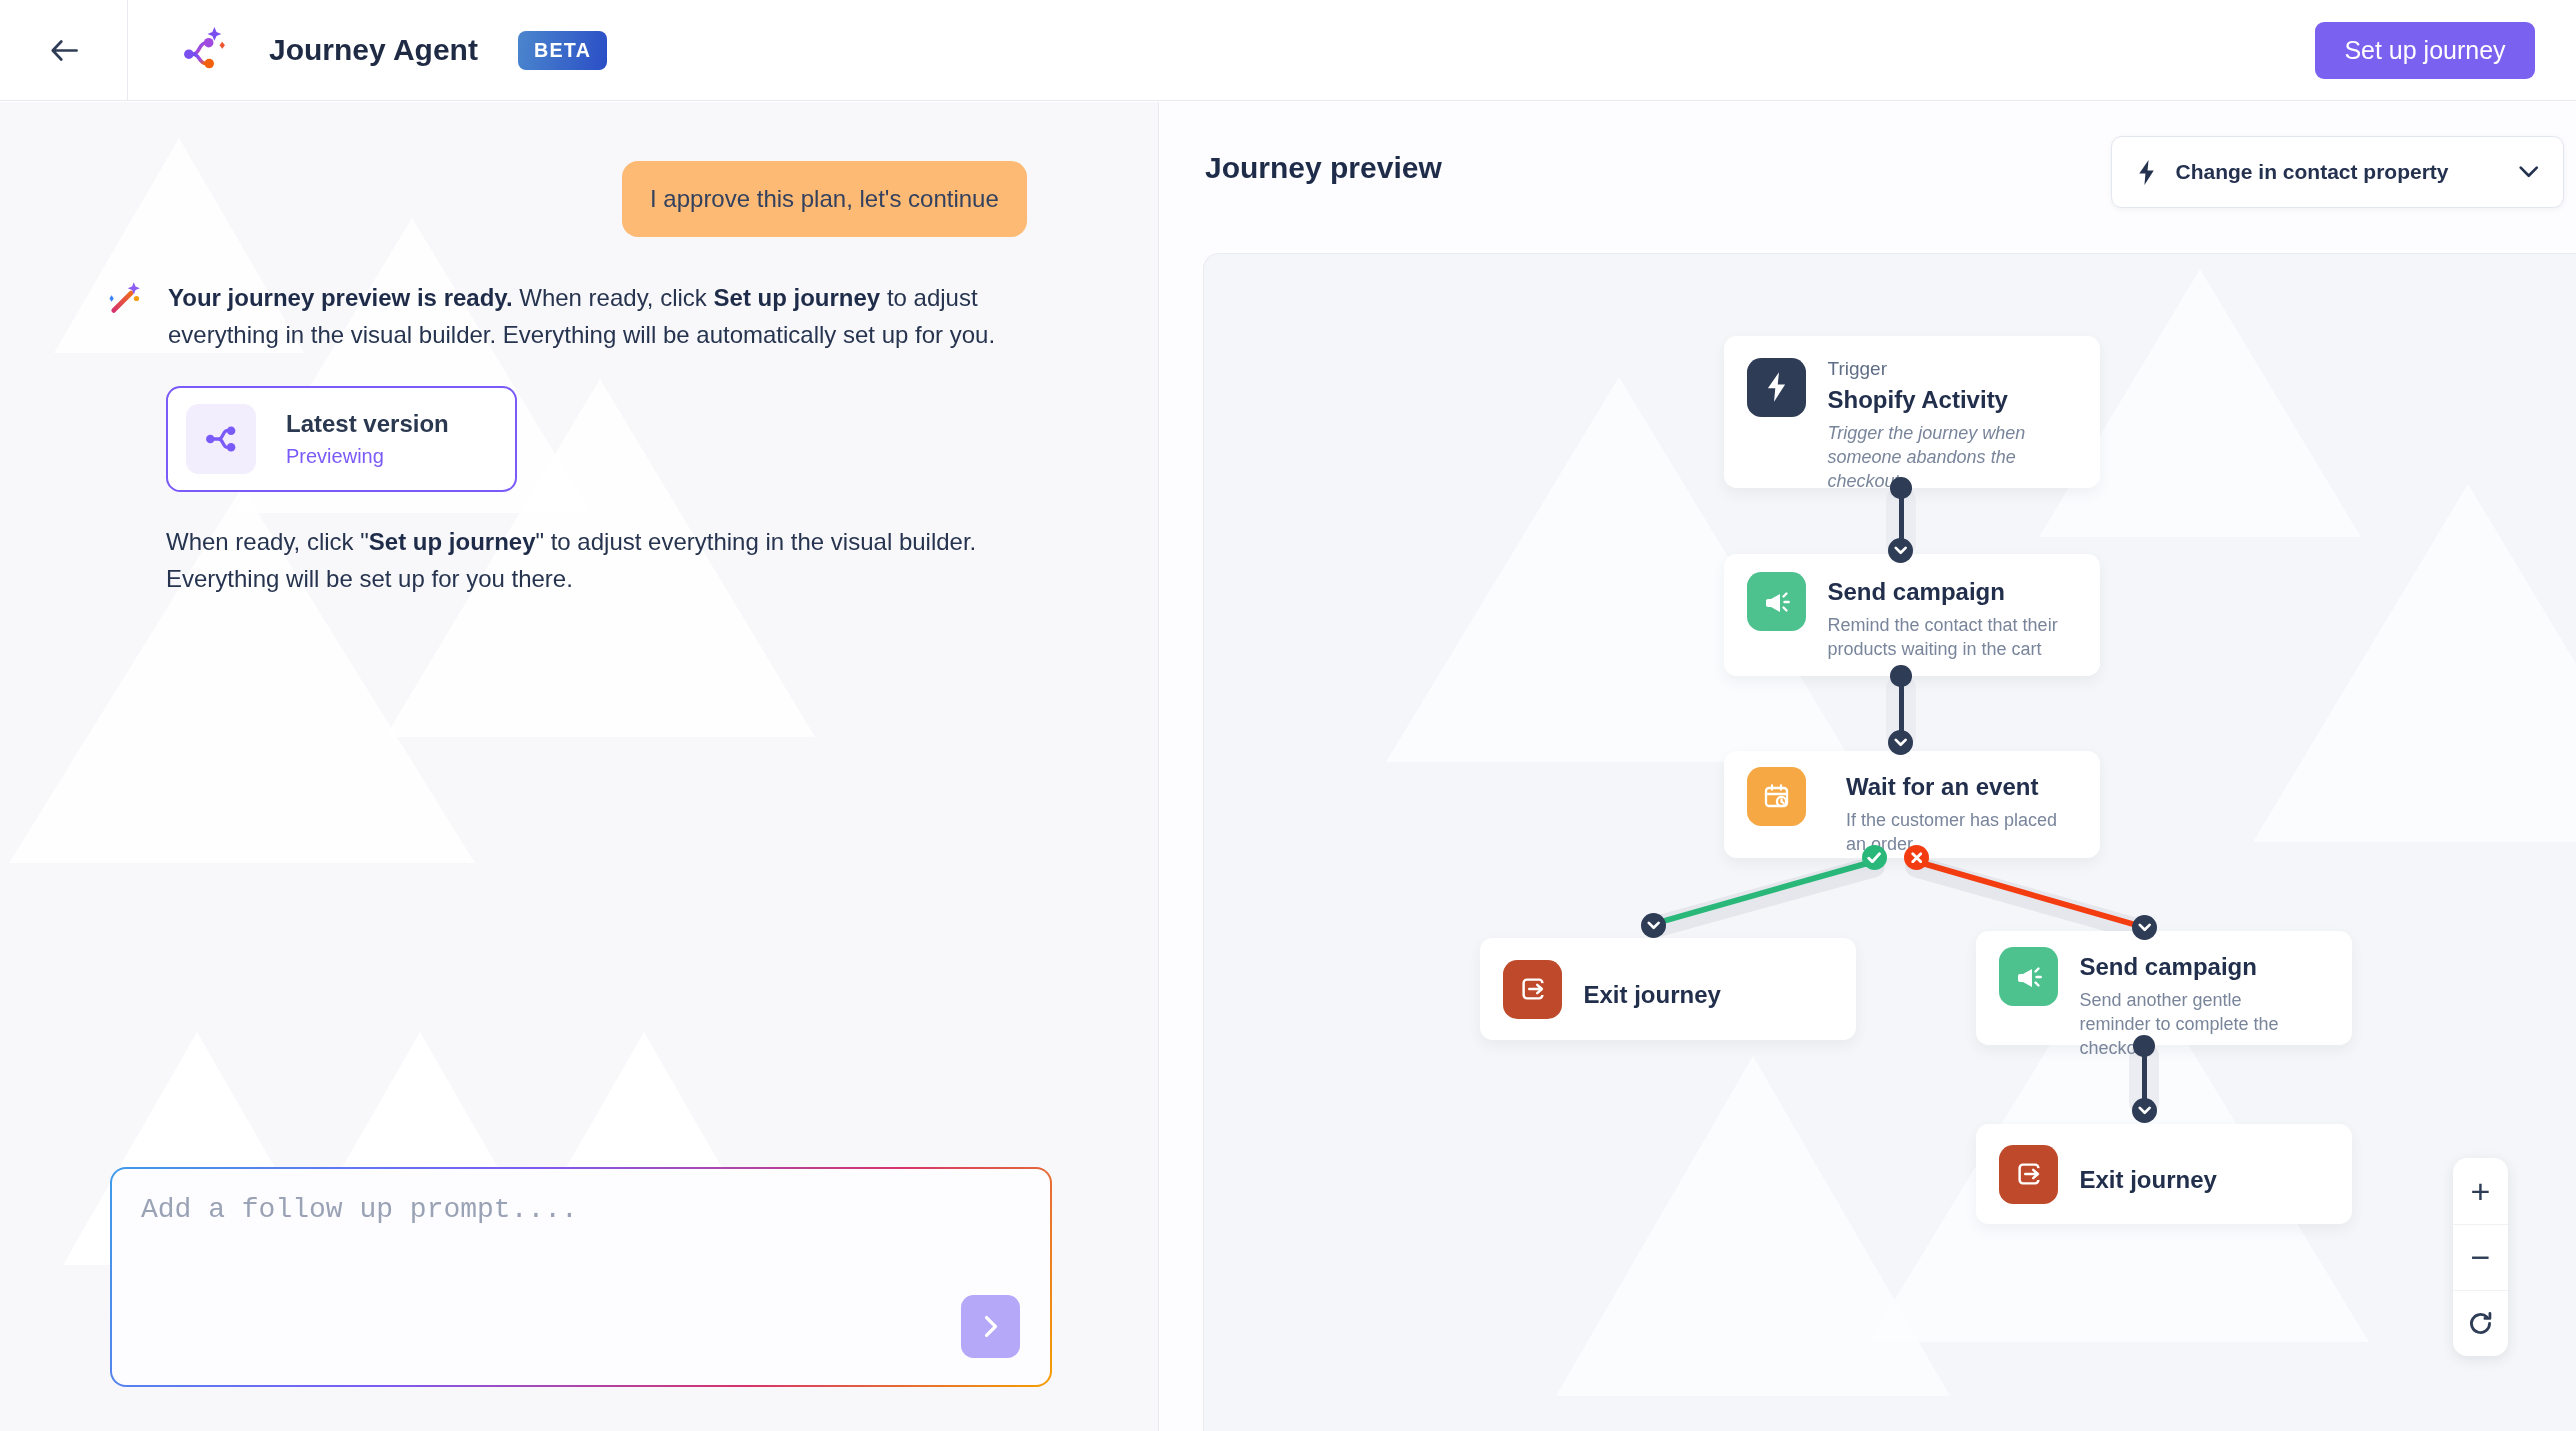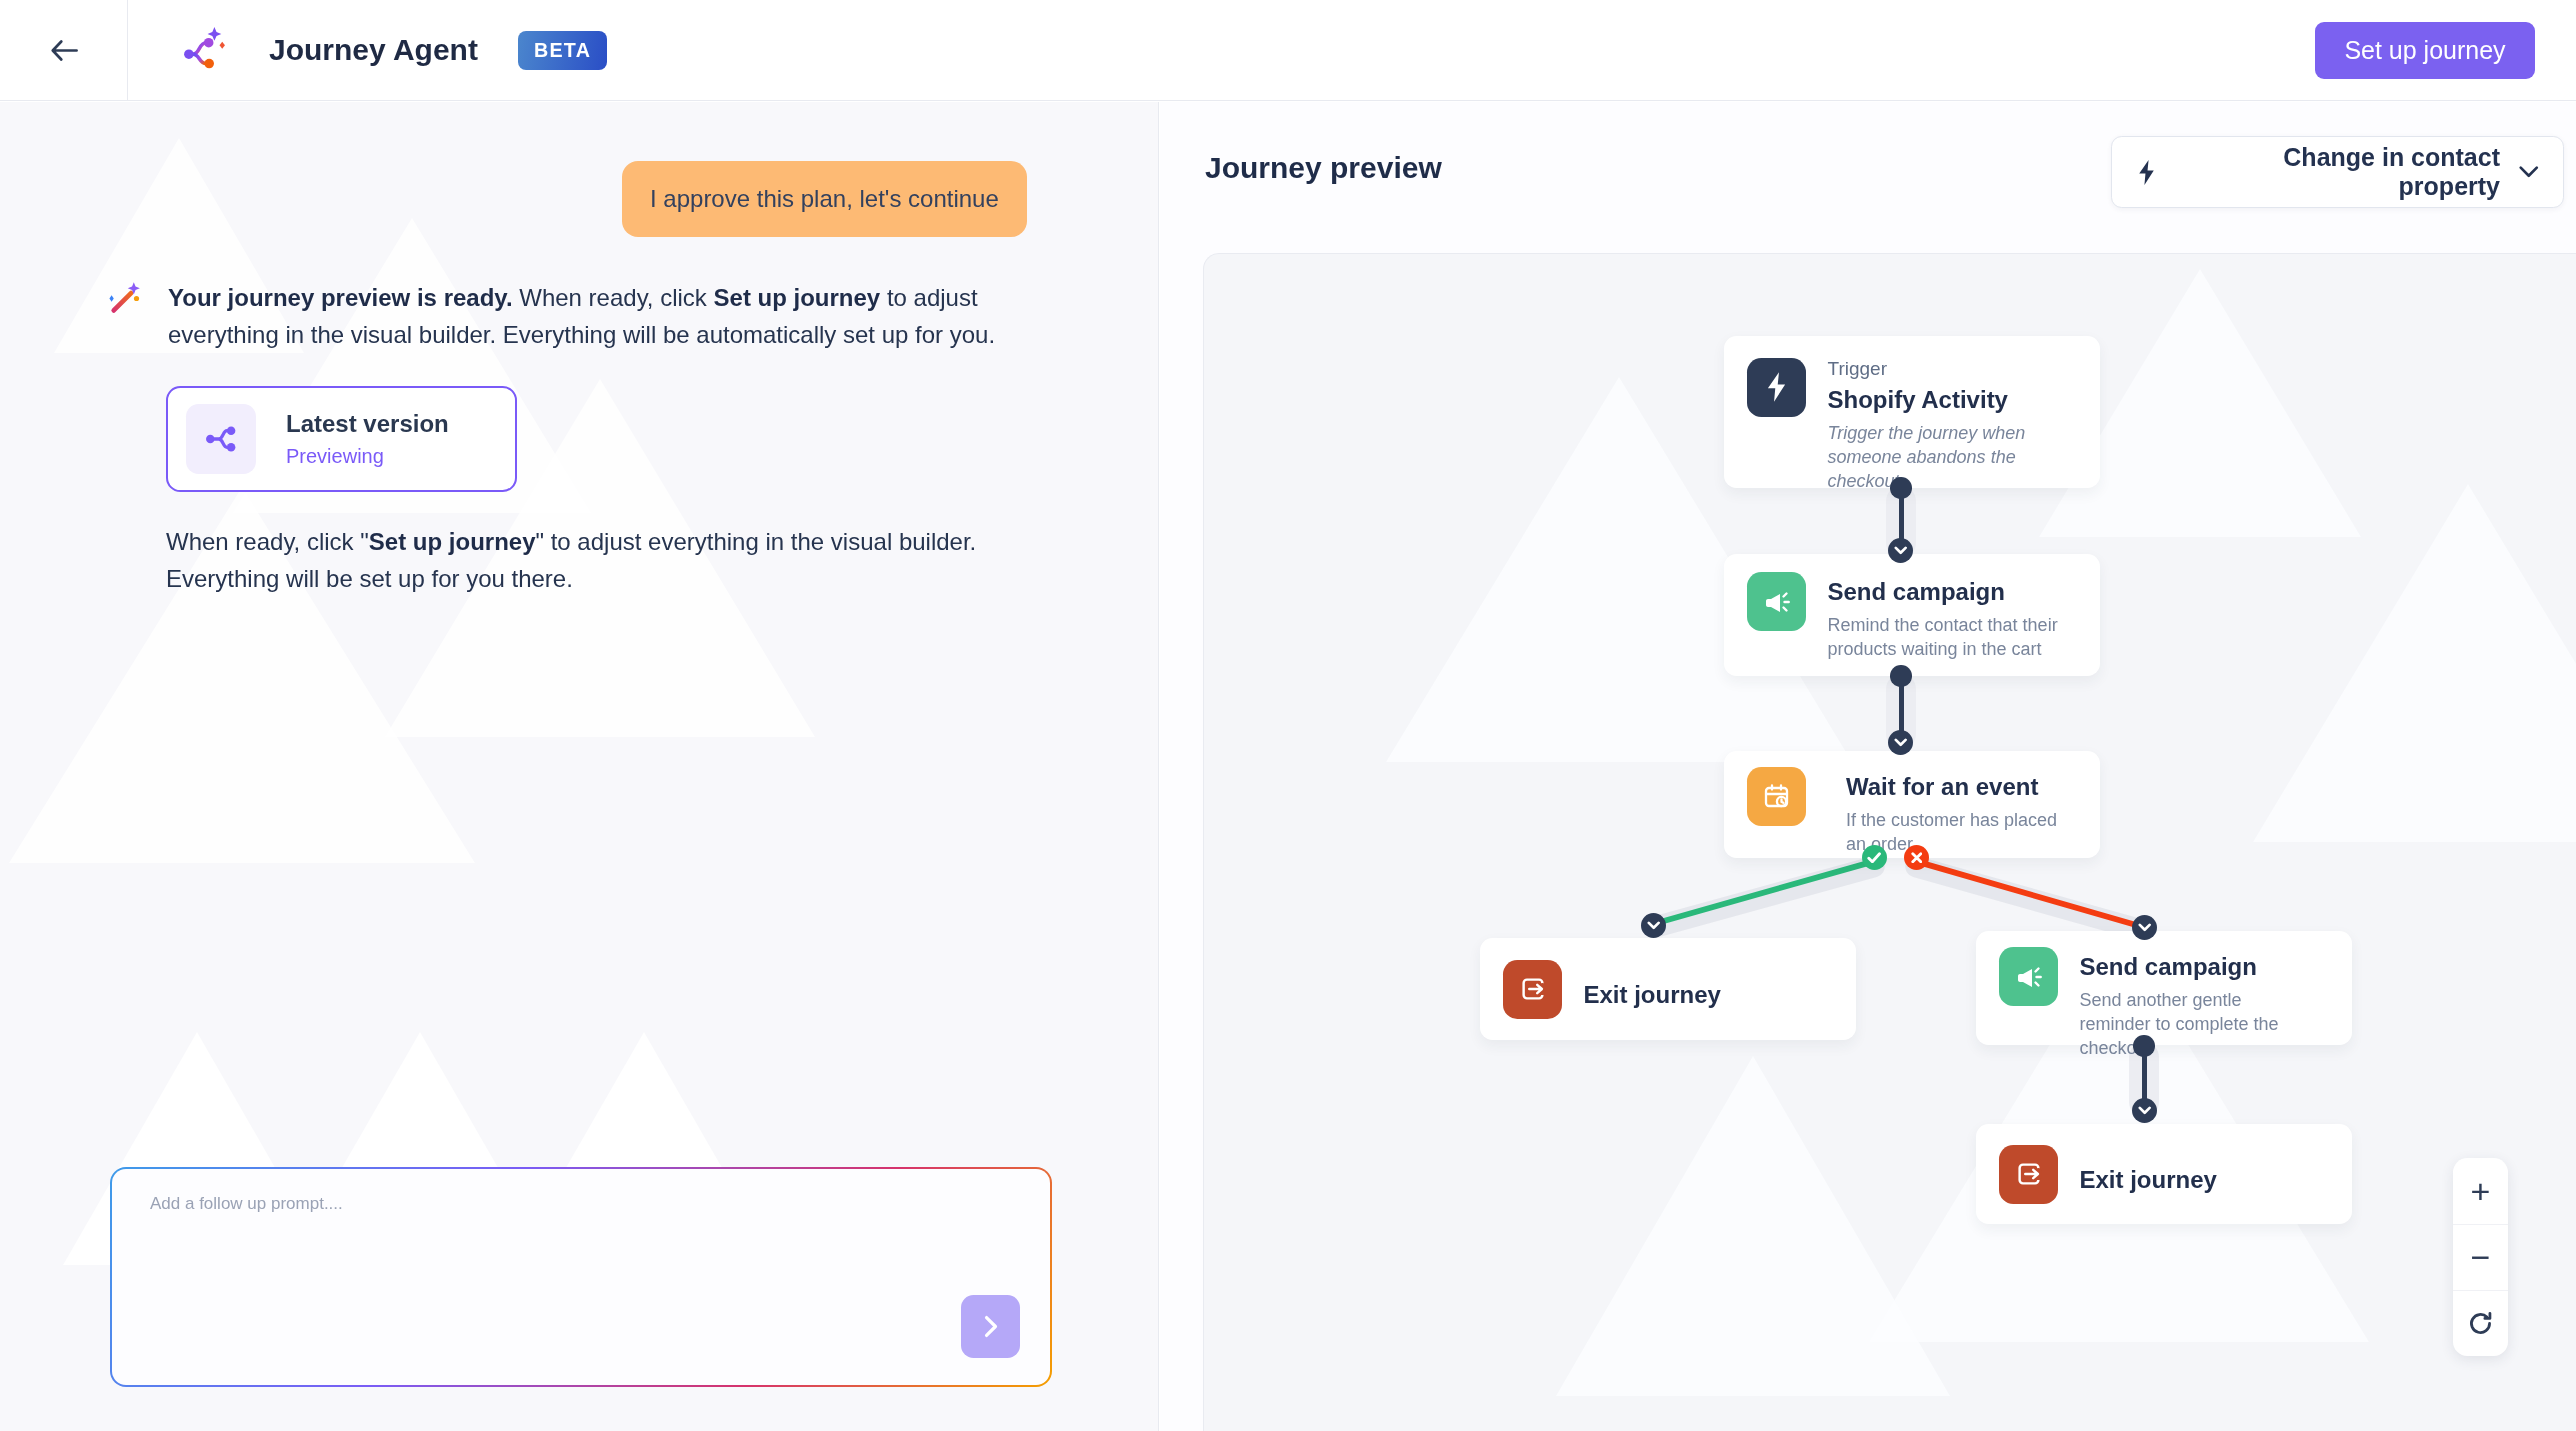--- a/index.html
+++ b/index.html
@@ -33,33 +33,33 @@
             align-items:center;justify-content:center;}
   .ver-title{font-size:24px;font-weight:bold;color:#2a3850;}
   .ver-status{font-size:20px;color:#7a5af8;margin-top:6.3px;}
   .follow-text{position:absolute;left:166px;top:421px;width:886px;font-size:24px;line-height:37px;
                color:#26344f;z-index:2;}
   .prompt-box{position:absolute;left:110px;top:1065px;width:942px;height:220px;border-radius:16px;
               border:2.7px solid transparent;box-sizing:border-box;z-index:2;
               background:linear-gradient(#fdfdff,#fdfdff) padding-box,
                          linear-gradient(125deg,#3e9be9 0%,#7a5cf5 38%,#d6336c 72%,#f59f00 100%) border-box;}
   .prompt-input{position:absolute;left:0;top:0;width:100%;height:100%;border:none;outline:none;
-                resize:none;background:transparent;font-family:Liberation Sans, sans-serif;
-                font-size:17px;color:#33415e;padding:25px 38px;box-sizing:border-box;}
+                resize:none;background:transparent;font-family:Liberation Mono, monospace;
+                font-size:28px;color:#33415e;padding:25px 29px;box-sizing:border-box;}
   .prompt-input::placeholder{color:#9aa2b5;}
   .send-btn{position:absolute;right:30px;bottom:27px;width:59px;height:63px;border-radius:12.5px;
             background:#b5a8f8;display:flex;align-items:center;justify-content:center;
             cursor:pointer;border:none;}
   
   .preview{position:absolute;left:1160px;top:102px;width:1416px;height:1329px;background:#fdfdff;}
   .pv-title{position:absolute;left:45px;top:49px;font-size:30px;font-weight:bold;color:#1f2c49;}
   .dropdown{position:absolute;right:12.5px;top:34px;width:453px;height:72px;background:#fff;
             border:1.8px solid #e2e6ee;border-radius:10.7px;box-shadow:0 1.8px 5.4px rgba(30,40,70,.05);
             display:flex;align-items:center;gap:18px;padding:0 23px;box-sizing:border-box;cursor:pointer;}
-  .dd-label{font-size:25px;font-weight:bold;color:#243250;flex:1;text-align:right;}
+  .dd-label{font-size:21px;font-weight:bold;color:#243250;flex:1;text-align:left;}
   .canvas{position:absolute;left:43px;top:151px;right:0;bottom:0;background:#f5f6f9;
           border-top:1.8px solid #e9ebf1;border-left:1.8px solid #e9ebf1;border-top-left-radius:16px;
           overflow:hidden;}
   
   .flow{position:absolute;left:-1160px;top:-253px;width:2576px;height:1431px;}
   .node{position:absolute;background:#fff;border-radius:12.5px;
         box-shadow:0 5.4px 14.3px rgba(35,45,75,.06);display:flex;gap:21.5px;
         padding:21.5px 23px;box-sizing:border-box;cursor:pointer;z-index:2;}
   .tile{width:59px;height:59px;border-radius:14.3px;display:flex;align-items:center;
         justify-content:center;flex:none;}

